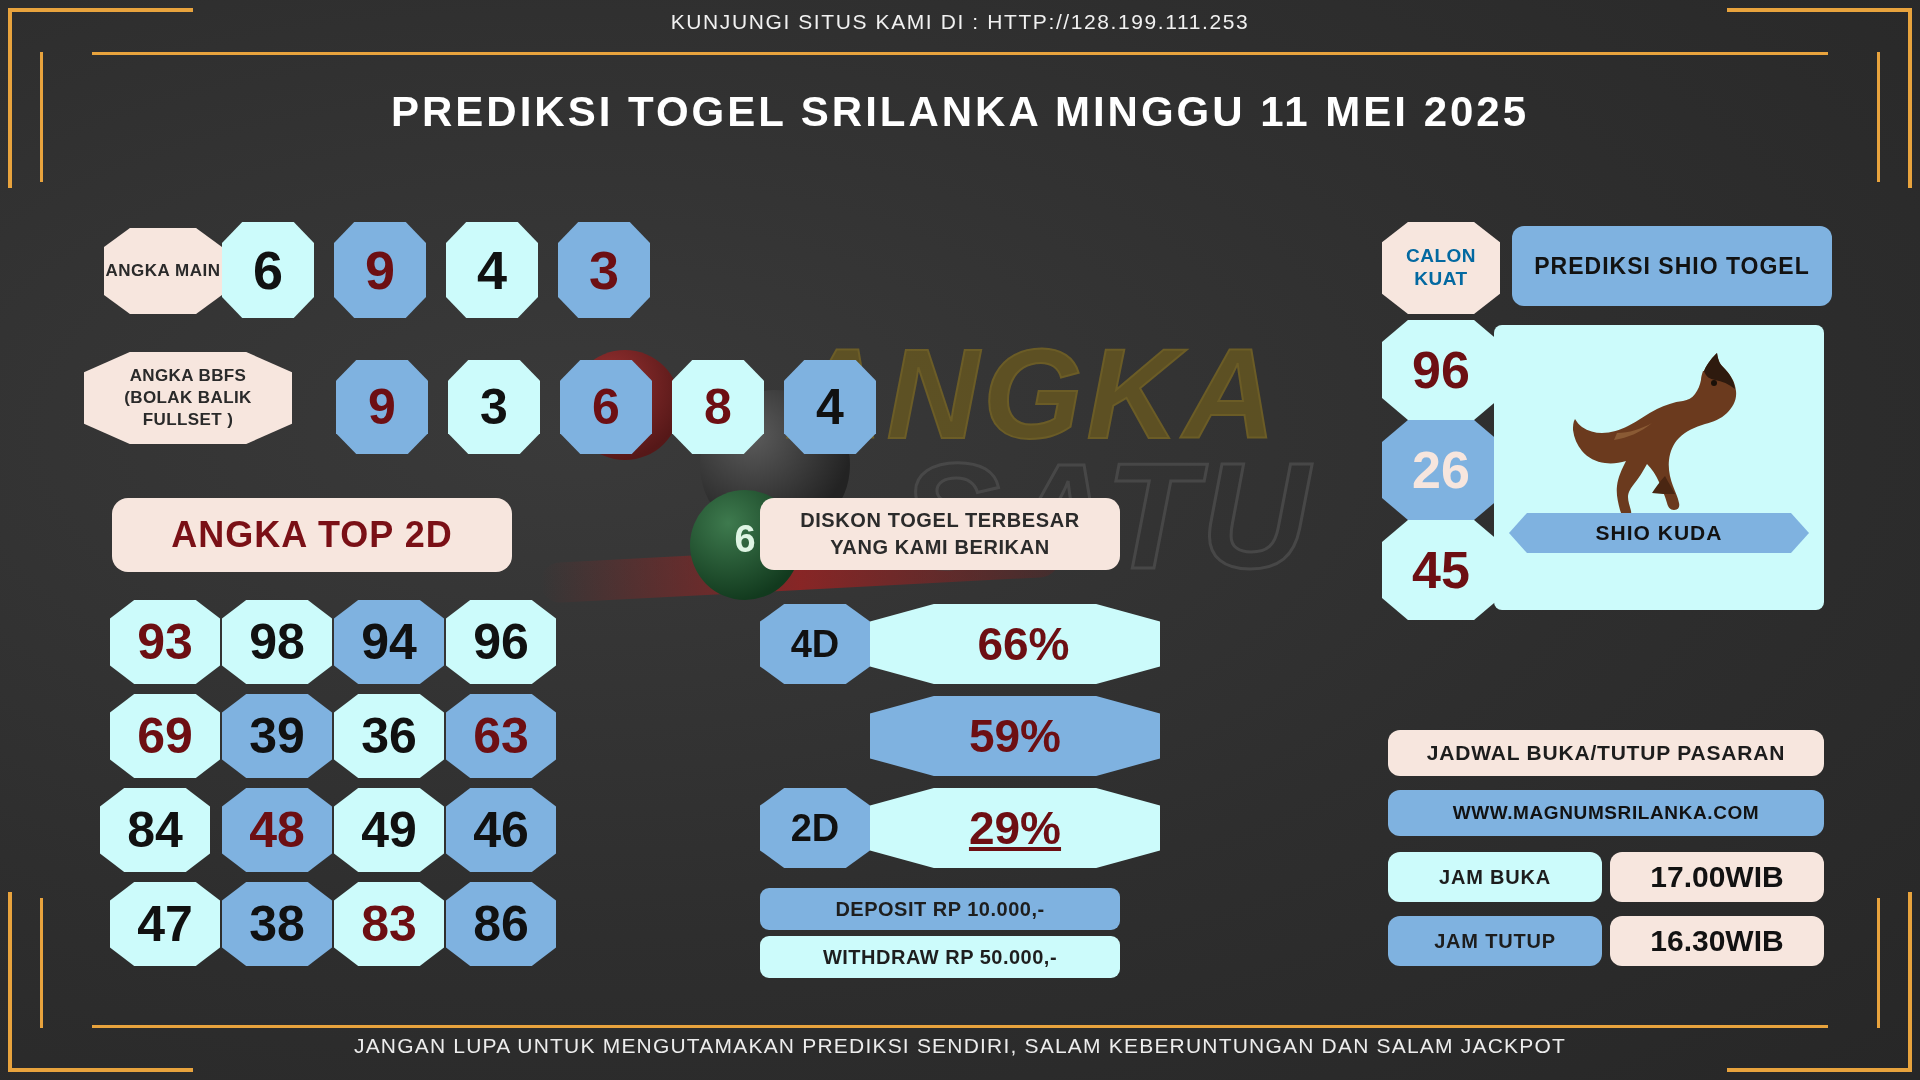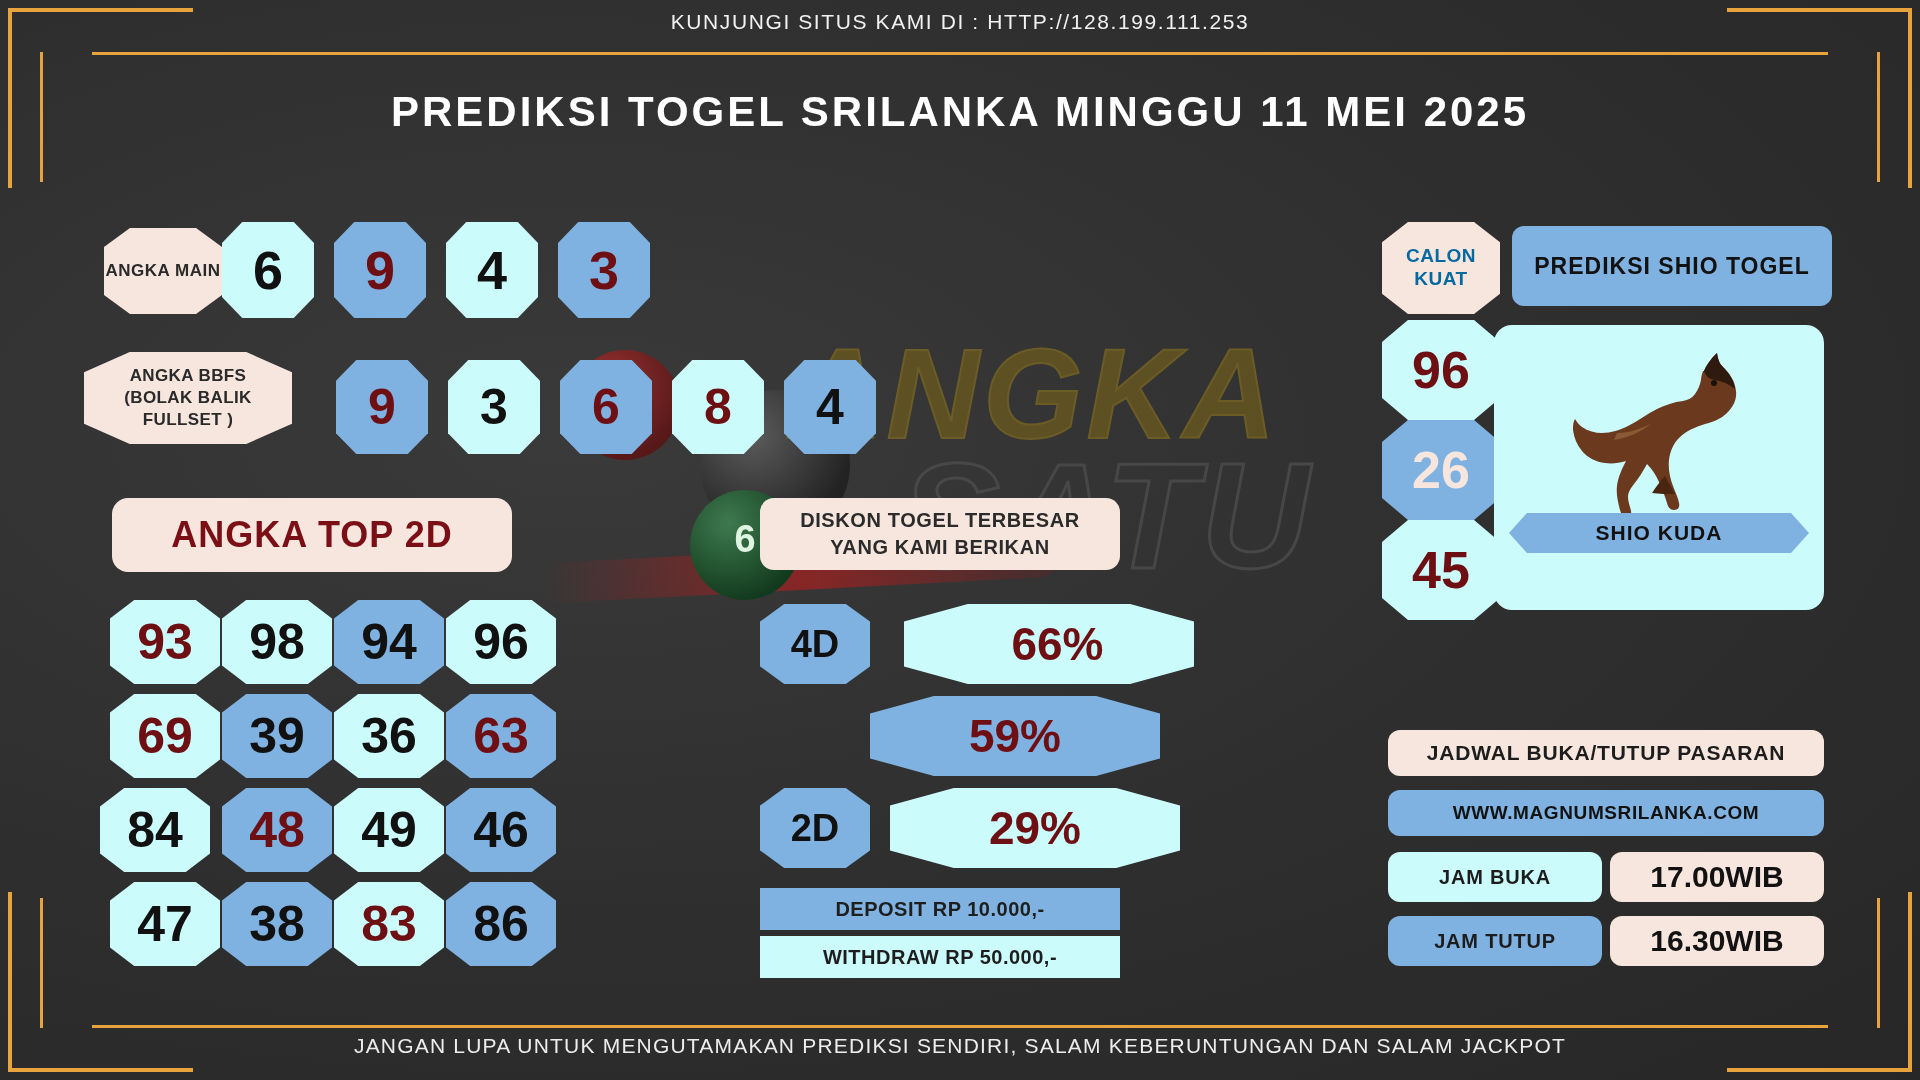--- a/index.html
+++ b/index.html
@@ -179,41 +179,41 @@
     position: absolute; width: 110px; height: 80px;
     font-size: 38px; font-weight: bold;
   }
   .dsk-val {
     position: absolute; width: 290px; height: 80px;
     font-size: 46px; font-weight: bold;
   }
   .dep, .wd {
     position: absolute; left: 760px; width: 360px; height: 42px;
     font-size: 20px; font-weight: bold; color: #1e1e1e; letter-spacing: .5px;
-    border-radius: 0;
+    border-radius: 9px;
   }
 
   
   .calon-label {
     position: absolute; left: 1382px; top: 222px; width: 118px; height: 92px;
     font-size: 19px; font-weight: bold; color: #0369a1; line-height: 1.2;
     letter-spacing: .5px;
   }
   .shio-head {
     position: absolute; left: 1512px; top: 226px; width: 320px; height: 80px;
     font-size: 23px; font-weight: bold; color: #121212; letter-spacing: 1px;
     border-radius: 12px;
   }
   .calon-num {
     position: absolute; left: 1382px; width: 118px; height: 100px;
     font-size: 52px; font-weight: bold;
   }
   .shio-card {
     position: absolute; left: 1494px; top: 325px; width: 330px; height: 285px;
-    background: #ccfbfb; border-radius: 18px;
+    background: #ccfbfb; border-radius: 8px;
     display: flex; flex-direction: column; align-items: center; justify-content: flex-start;
   }
   .shio-img { margin-top: 18px; width: 210px; height: 170px; }
   .shio-name {
     width: 300px; height: 40px;
     background: #7fb2e0;
     clip-path: polygon(6% 0%, 94% 0%, 100% 50%, 94% 100%, 6% 100%, 0% 50%);
     display: flex; align-items: center; justify-content: center;
     font-size: 21px; font-weight: bold; color: #121212; letter-spacing: 1px;
   }
@@ -319,26 +319,26 @@
   <div class="oct blue t-dark cell2d" style="left:446px; top:882px;">86</div>
 
   <div class="rr cream diskon-head">
     <div>
       <div>DISKON TOGEL TERBESAR</div>
       <div>YANG KAMI BERIKAN</div>
     </div>
   </div>
 
   <div class="oct blue t-dark dsk-tag" style="left:760px; top:604px;">4D</div>
-  <div class="oct cyan t-red  dsk-val" style="left:904px; top:604px;padding-left:17px;">66%</div>
+  <div class="oct cyan t-red  dsk-val" style="left:870px; top:604px;padding-left:17px;">66%</div>
 
   <div class="oct blue t-red  dsk-val" style="left:870px; top:696px;">59%</div>
 
   <div class="oct blue t-dark dsk-tag" style="left:760px; top:788px;">2D</div>
-  <div class="oct cyan t-red  dsk-val" style="left:890px; top:788px;">29%</div>
+  <div class="oct cyan t-red  dsk-val" style="left:870px; top:788px;text-decoration:underline;">29%</div>
 
   <div class="rr blue dep" style="top:888px;">DEPOSIT RP 10.000,-</div>
   <div class="rr cyan wd" style="top:936px;">WITHDRAW RP 50.000,-</div>
 
   <div class="oct cream calon-label">
     <div>
       <div>CALON</div>
       <div>KUAT</div>
     </div>
   </div>

